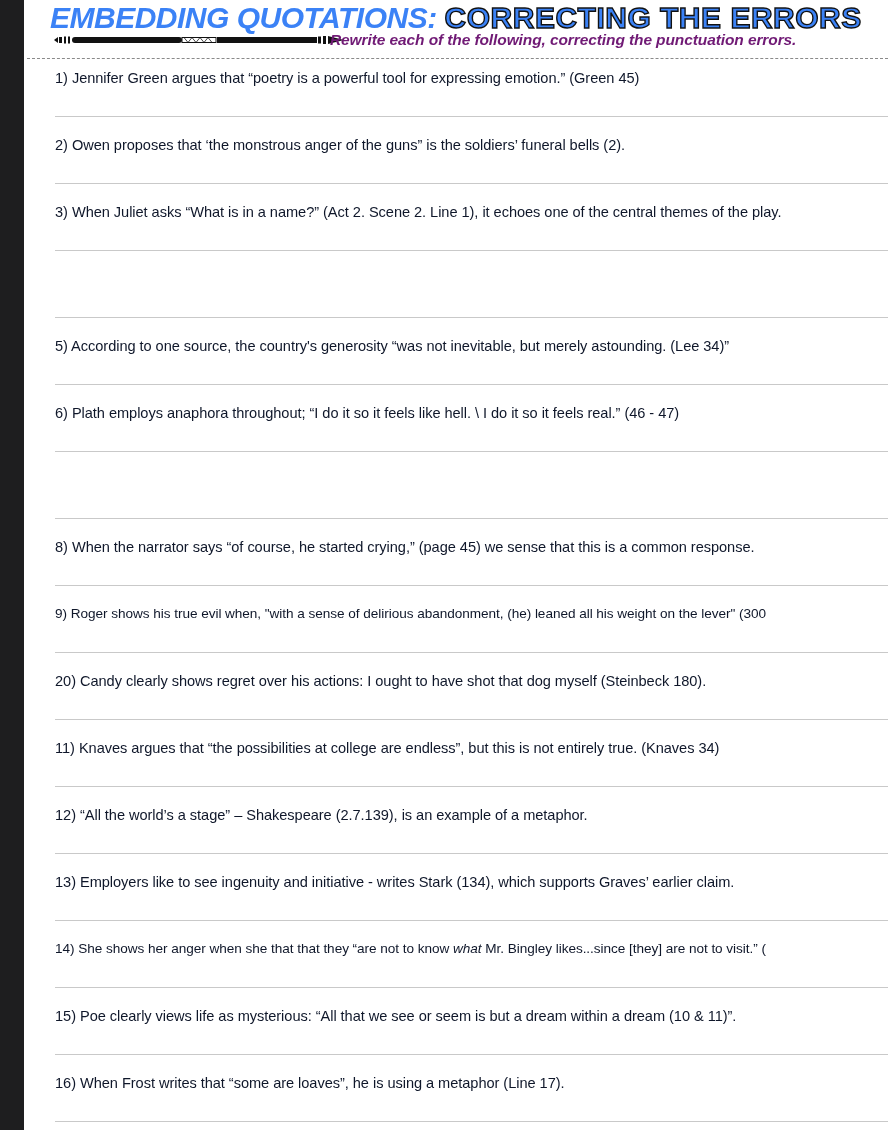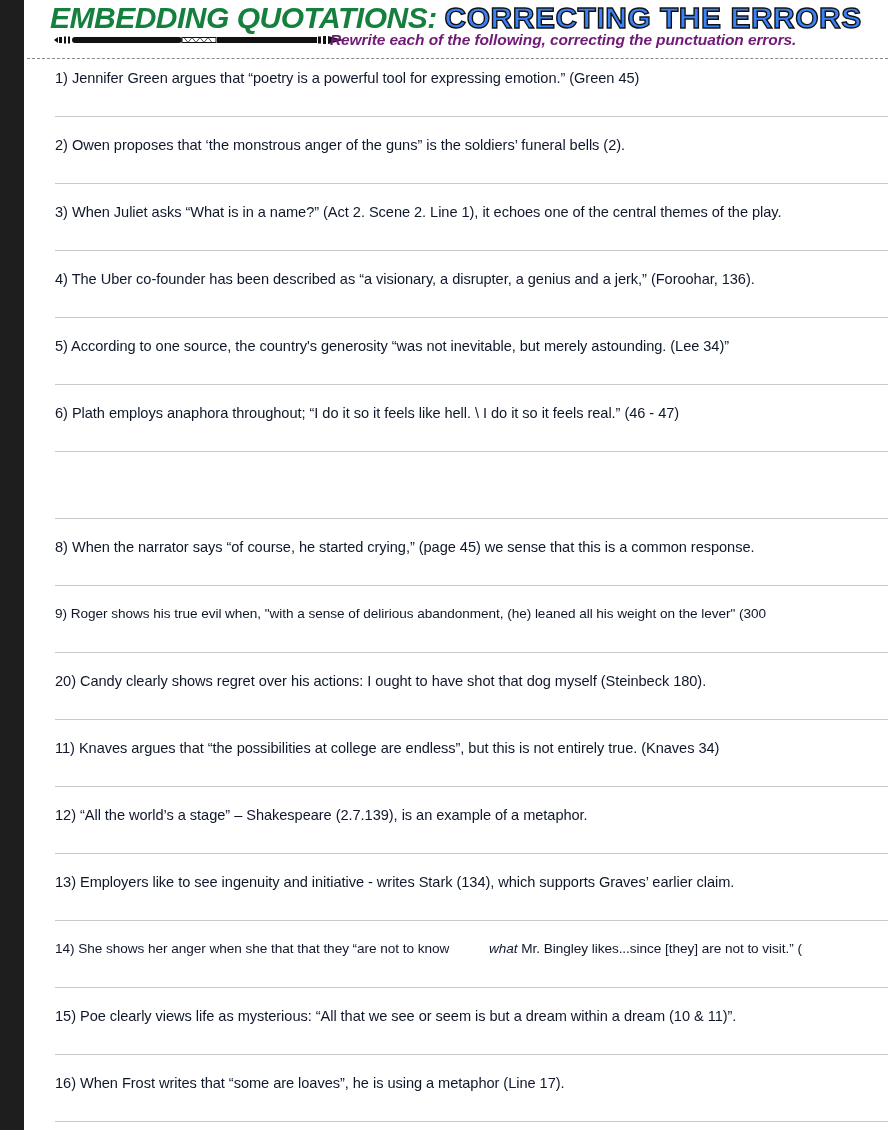--- a/index.html
+++ b/index.html
@@ -16,21 +16,21 @@
     .page {
       position: absolute; left: 24px; top: 0; right: 0; bottom: 0;
       background: #ffffff;
     }
     .header { position: absolute; left: 0; top: 0; right: 0; height: 62px; }
     .title {
       position: absolute; left: 26px; top: 1px;
       font-size: 30px; font-weight: bold; letter-spacing: -0.5px;
       white-space: nowrap; line-height: 34px;
     }
-    .title-solid { color: #15803d; font-style: italic; }
+    .title-solid { color: #3b82f6; font-style: italic; }
     .title-outline {
       color: #3b82f6;
       -webkit-text-stroke: 1.4px #111;
       font-weight: bold; letter-spacing: 0.5px;
     }
     .pen {
       position: absolute; left: 30px; top: 35px; width: 290px; height: 10px;
     }
     .subtitle {
       position: absolute; left: 306px; top: 31px;
@@ -47,21 +47,21 @@
     }
     .q-text {
       position: absolute; left: 0; top: 8px;
       font-size: 14.6px; color: #0f172a; white-space: nowrap;
       letter-spacing: -0.05px;
     }
     .q-line {
       position: absolute; left: 0; right: 0; top: 54px;
       border-top: 1px solid #c9c9c9;
     }
-    .q-text em { font-style: italic; margin-left: 36px; }
+    .q-text em { font-style: italic; }
   </style>
 </head>
 <body>
 
 <div class="left-bar"></div>
 
 <div class="page">
   <div class="header">
     <div class="title">
       <span class="title-solid">EMBEDDING QUOTATIONS: </span><span class="title-outline">CORRECTING THE ERRORS</span>
@@ -90,21 +90,20 @@
     </div>
     <div class="q" style="top:67px">
       <div class="q-text"><span>2)</span> <span>Owen proposes that ‘the monstrous anger of the guns” is the soldiers’ funeral bells (2).</span></div>
       <div class="q-line"></div>
     </div>
     <div class="q" style="top:134px">
       <div class="q-text"><span>3)</span> <span>When Juliet asks “What is in a name?” (Act 2. Scene 2. Line 1), it echoes one of the central themes of the play.</span></div>
       <div class="q-line"></div>
     </div>
     <div class="q" style="top:201px">
-      <div class="q-text"><span>4)</span> <span>The Uber co-founder has been described as “a visionary, a disrupter, a genius and a jerk,” (Foroohar, 136).</span></div>
       <div class="q-line"></div>
     </div>
     <div class="q" style="top:268px">
       <div class="q-text"><span>5)</span> <span>According to one source, the country's generosity “was not inevitable, but merely astounding. (Lee 34)”</span></div>
       <div class="q-line"></div>
     </div>
     <div class="q" style="top:335px">
       <div class="q-text"><span>6)</span> <span>Plath employs anaphora throughout; “I do it so it feels like hell. \ I do it so it feels real.” (46 - 47)</span></div>
       <div class="q-line"></div>
     </div>

